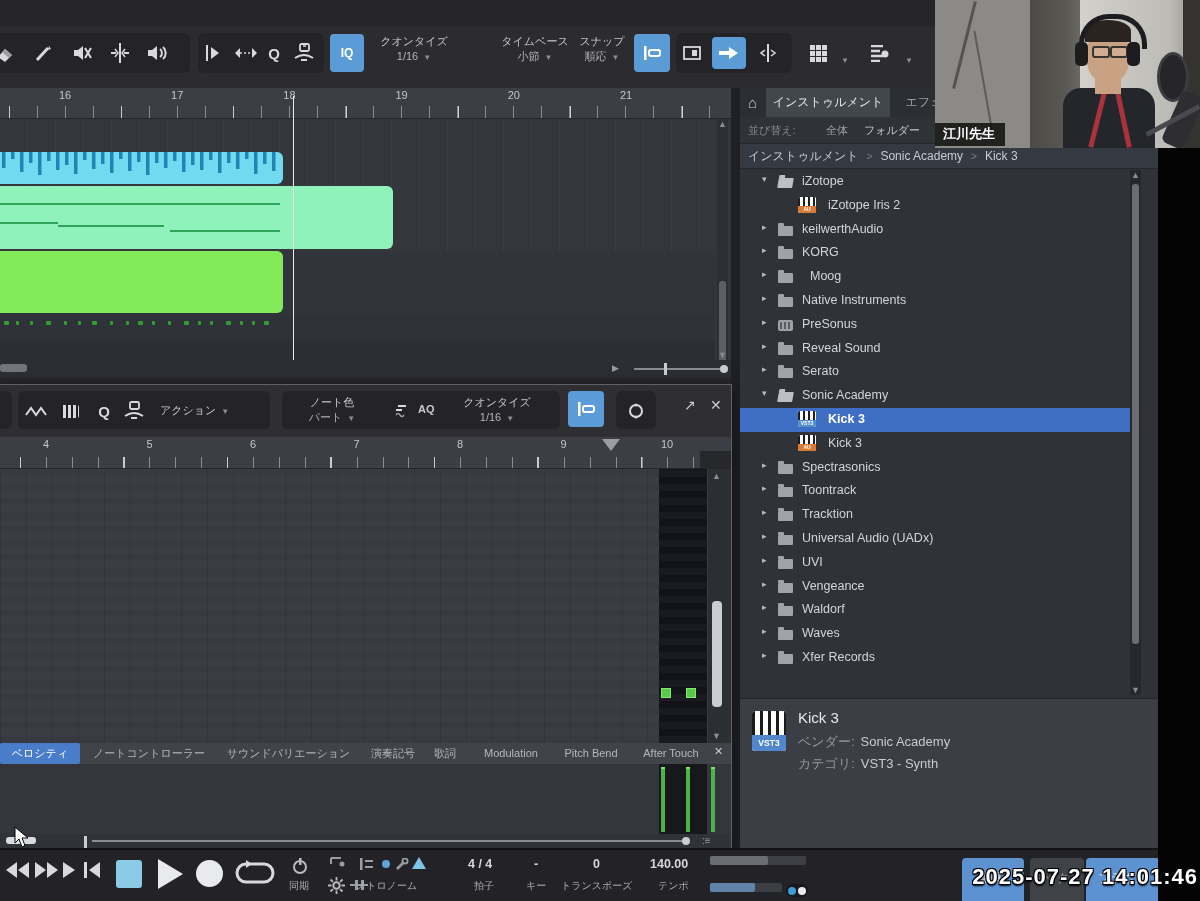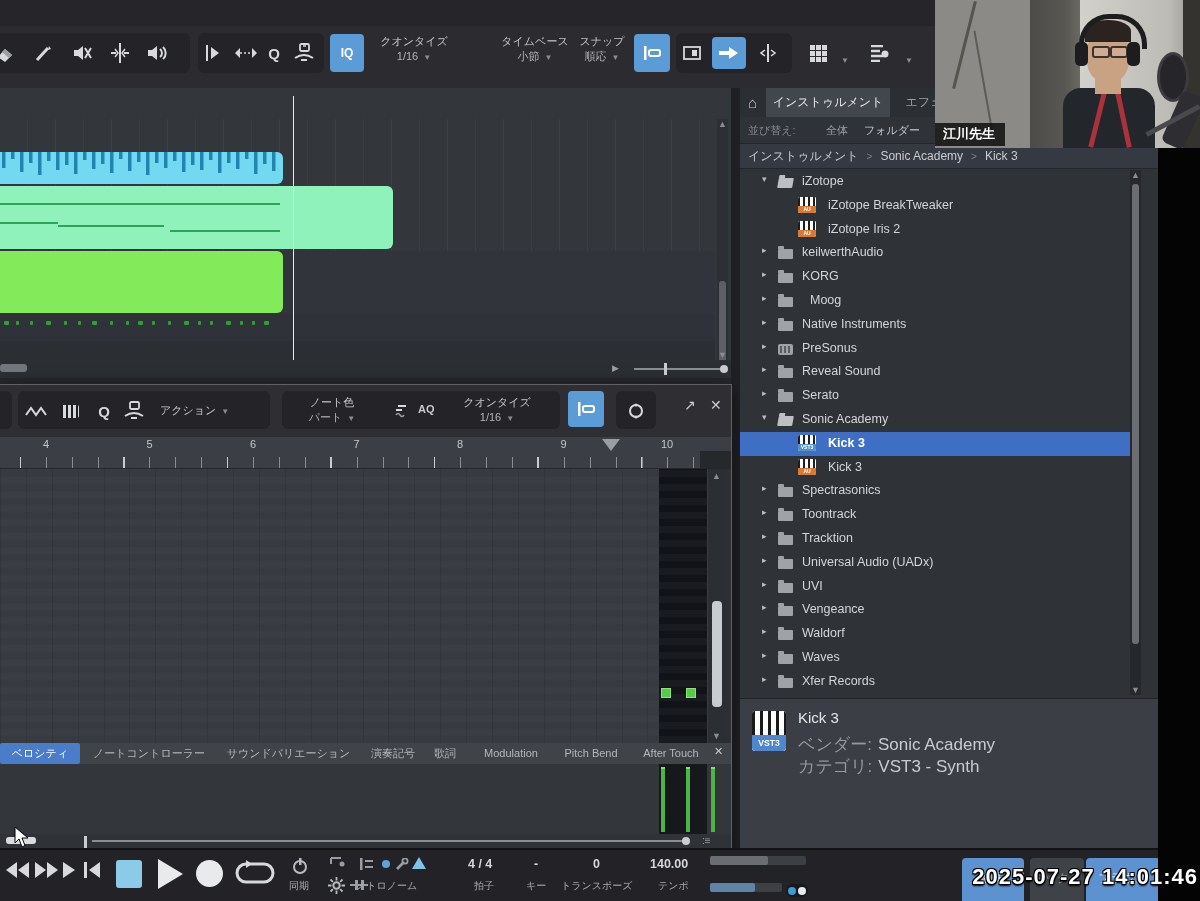--- a/index.html
+++ b/index.html
@@ -102,21 +102,21 @@
   .icon-plug .badge{height:7px;font-size:5px;font-weight:bold;color:#fff;text-align:center;line-height:7px;}
   .b-orange{background:#d87a33;}
   .b-blue{background:#5590c8;}
   #br-vscroll{position:absolute;left:390px;top:82px;width:11px;height:525px;background:#26282c;}
   #br-vthumb{position:absolute;left:2px;top:14px;width:7px;height:460px;background:#6a6d73;border-radius:3px;}
   #br-info{position:absolute;left:0;top:610px;width:418px;height:150px;background:#3b3f45;border-top:1px solid #222428;}
   #info-icon{position:absolute;left:12px;top:12px;width:34px;height:40px;border-radius:3px;overflow:hidden;background:#fff;}
   #info-icon .keys{height:24px;background:repeating-linear-gradient(90deg,#1a1a1c 0 3px,#fff 3px 8px);}
   #info-icon .badge{height:16px;background:#4f86cc;color:#fff;font-size:8.5px;font-weight:bold;text-align:center;line-height:16px;border-radius:0 0 3px 3px;}
   #info-name{position:absolute;left:58px;top:10px;font-size:15px;color:#e4e6e9;}
-  .info-row{position:absolute;left:58px;font-size:17px;color:#9599a0;}
+  .info-row{position:absolute;left:58px;font-size:13px;color:#9599a0;}
   .info-row b{font-weight:normal;color:#c8cbcf;margin-left:6px;}
   
   #blackstrip{left:1158px;top:148px;width:42px;height:753px;background:#040404;z-index:6;}
   #divider{left:731px;top:88px;width:9px;height:760px;background:#202024;}
   
   #webcam{left:935px;top:0;width:265px;height:148px;overflow:hidden;background:#8f8e8a;z-index:30;}
   .wc{position:absolute;}
   #nametag{position:absolute;left:0;bottom:2px;background:rgba(14,14,14,.85);color:#fff;
      font-size:13px;font-weight:bold;padding:2px 10px 3px 8px;z-index:5;}
   
@@ -256,20 +256,31 @@
     <span class="ticon" style="left:868px;top:15px;">
       <svg width="18" height="17">
           <path d="M0 1h12M0 6h9M0 11h12M0 16h9" stroke="#d7d9dc" stroke-width="2.5"></path>
           <circle cx="14" cy="9" r="3.5" fill="#d7d9dc"></circle>
         </svg>
       </span>
     <span class="caret abs" style="left:900px;top:30px;">▼</span>
   </div>
 
   <div id="arrange" class="abs">
+    <div id="arr-ruler">
+      <div id="arr-ruler-labels">
+          <span class="ruler-num" style="left: 65px;">16</span>
+          <span class="ruler-num" style="left: 177.2px;">17</span>
+          <span class="ruler-num" style="left: 289.4px;">18</span>
+          <span class="ruler-num" style="left: 401.6px;">19</span>
+          <span class="ruler-num" style="left: 513.8px;">20</span>
+          <span class="ruler-num" style="left: 626px;">21</span>
+        </div>
+      <div id="arr-ticks"></div>
+    </div>
     <div id="arr-body">
       <div class="lane" style="top:132px;height:63px;background:#31343a;"></div>
       <div class="lane" style="top:195px;height:27px;background:#2f3238;"></div>
       <div class="lane" style="top:222px;height:19px;background:#2b2e33;"></div>
 
       <div class="clip" style="left:0;top:33px;width:283px;height:32px;background:#72d9f1;">
         <svg id="waveform" width="283" height="28">
             <rect x="2" y="0" width="3.5" height="16" fill="#1f86b4"></rect>
             <rect x="11" y="0" width="3.5" height="7" fill="#1f86b4"></rect>
             <rect x="20" y="0" width="3.5" height="20" fill="#1f86b4"></rect>
@@ -488,27 +499,20 @@
         <div class="tree-row">
           <span class="disc" style="left: 22px;">▾</span>
           <span class="icon-folder open" style="left: 38px;"></span>
           <span class="tree-label" style="left: 62px;">iZotope</span>
         </div>
         <div class="tree-row">
           <span class="icon-plug" style="left: 58px;">
             <div class="keys"></div>
             <div class="badge b-orange">AU</div>
           </span>
-          <span class="tree-label" style="left: 88px;">iZotope BreakTweaker</span>
-        </div>
-        <div class="tree-row">
-          <span class="icon-plug" style="left: 58px;">
-            <div class="keys"></div>
-            <div class="badge b-orange">AU</div>
-          </span>
           <span class="tree-label" style="left: 88px;">iZotope Iris 2</span>
         </div>
         <div class="tree-row">
           <span class="disc" style="left: 22px;">▸</span>
           <span class="icon-folder" style="left: 38px;"></span>
           <span class="tree-label" style="left: 62px;">keilwerthAudio</span>
         </div>
         <div class="tree-row">
           <span class="disc" style="left: 22px;">▸</span>
           <span class="icon-folder" style="left: 38px;"></span>

